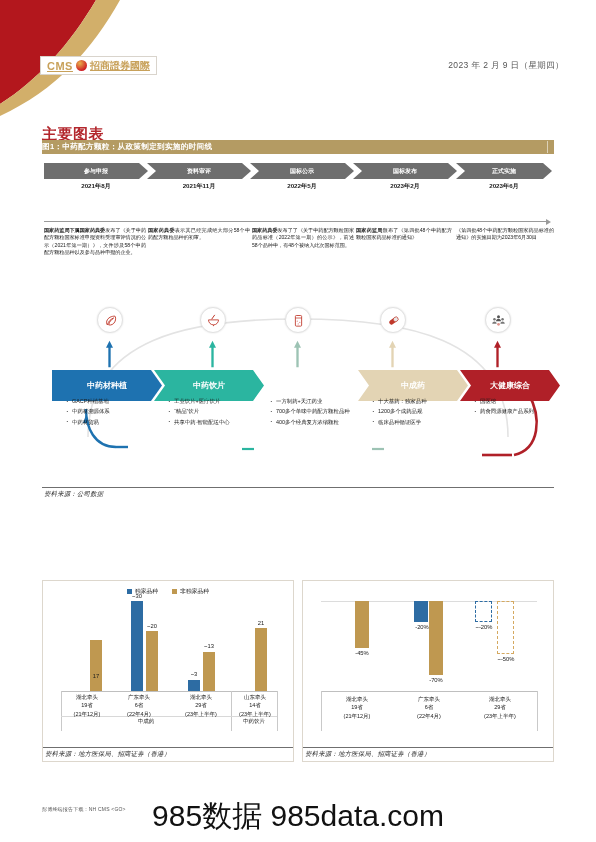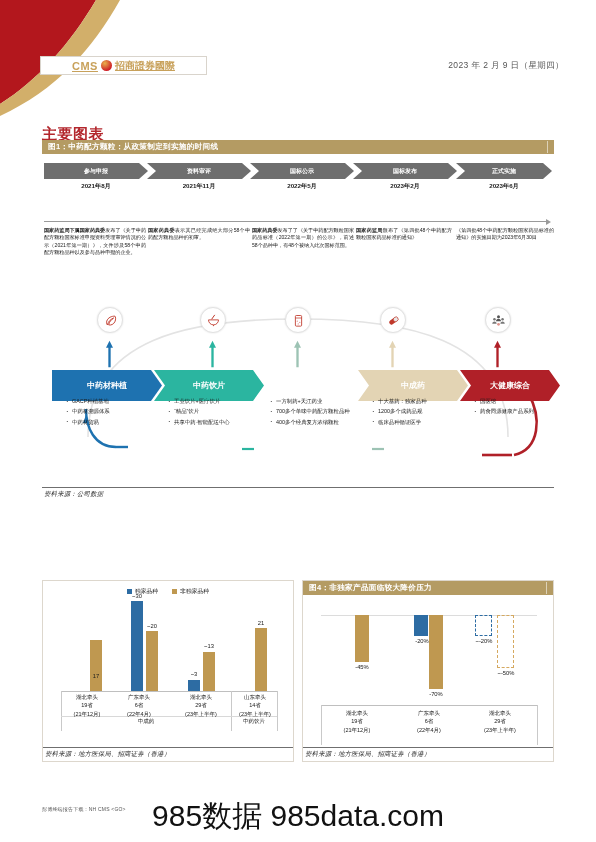--- a/index.html
+++ b/index.html
@@ -9,21 +9,21 @@
     font-family: "Liberation Sans", "DejaVu Sans", sans-serif;
     overflow: hidden;
   }
   .page { position: relative; width: 596px; height: 842px; background:#fff; }
 
   
   .corner { position:absolute; top:0; left:0; width:200px; height:120px; overflow:hidden; }
   .corner svg { display:block; }
 
   .logo-box {
-    position:absolute; left:40px; top:56px; width:167px; height:19px;
+    position:absolute; left:40px; top:56px; width:117px; height:19px;
     border:1px solid #d9d4cc; background:#fff;
     display:flex; align-items:center; justify-content:center; gap:3px;
   }
   .logo-cms { font-size:11px; font-weight:bold; color:#c8a15a; letter-spacing:.5px;
               text-decoration:underline; }
   .logo-mark { width:11px; height:11px; border-radius:50%;
                background:radial-gradient(circle at 35% 30%, #e8b04a 0%, #cf2027 70%);
                display:inline-block; }
   .logo-cn { font-size:10px; font-weight:bold; color:#c8a15a; text-decoration:underline; }
 
@@ -36,21 +36,21 @@
   .sec-title {
     position:absolute; left:42px; top:125px;
     font-size:15px; font-weight:bold; color:#b3272d; letter-spacing:.5px;
   }
 
   
   .fig { position:absolute; border:1px solid #ddd7cd; background:#fff; }
   .fig-head {
     height:14px; background:#b49b63; color:#fff;
     font-size:7.6px; font-weight:bold; letter-spacing:.3px;
-    display:flex; align-items:center; padding-left:6px;
+    display:flex; align-items:center; 
     position:relative;
   }
   .fig-head::after{
     content:""; position:absolute; right:6px; top:1px; bottom:1px; width:1px;
     background:rgba(255,255,255,.55);
   }
   .fig-body { position:relative; background:#fff; }
   .src {
     position:absolute; font-size:6.4px; color:#2b2b2b; font-style:italic;
     letter-spacing:.2px;
@@ -373,21 +373,20 @@
 
         <div class="xgrp" style="left:18px;top:137px;width:170px;">中成药</div>
         <div class="xgrp" style="left:188px;top:137px;width:46px;">中药饮片</div>
       </div>
     </div>
     <div class="src-rule" style="left:0;top:166px;width:250px;"></div>
     <div class="src" style="left:2px;top:169px;">资料来源：地方医保局、招商证券（香港）</div>
   </div>
 
   <div class="fig" id="fig4">
-    <div class="fig-head">图4：非独家产品面临较大降价压力</div>
     <div class="plot">
       <div style="position:absolute;left:0;top:0;width:100%;height:150px;">
 
         <div class="axis-line" style="left:18px;top:20px;width:216px;height:1px;background:#dcdcdc;"></div>
 
         <div class="bar" style="left:52px;top:20px;width:14px;height:47px;background:#bf9850;"></div>
         <div class="bar-lbl" style="left:40px;top:69px;width:38px;">-45%</div>
 
         <div class="bar" style="left:111px;top:20px;width:14px;height:21px;background:#2d6ca3;"></div>
         <div class="bar-lbl" style="left:100px;top:43px;width:38px;">-20%</div>

